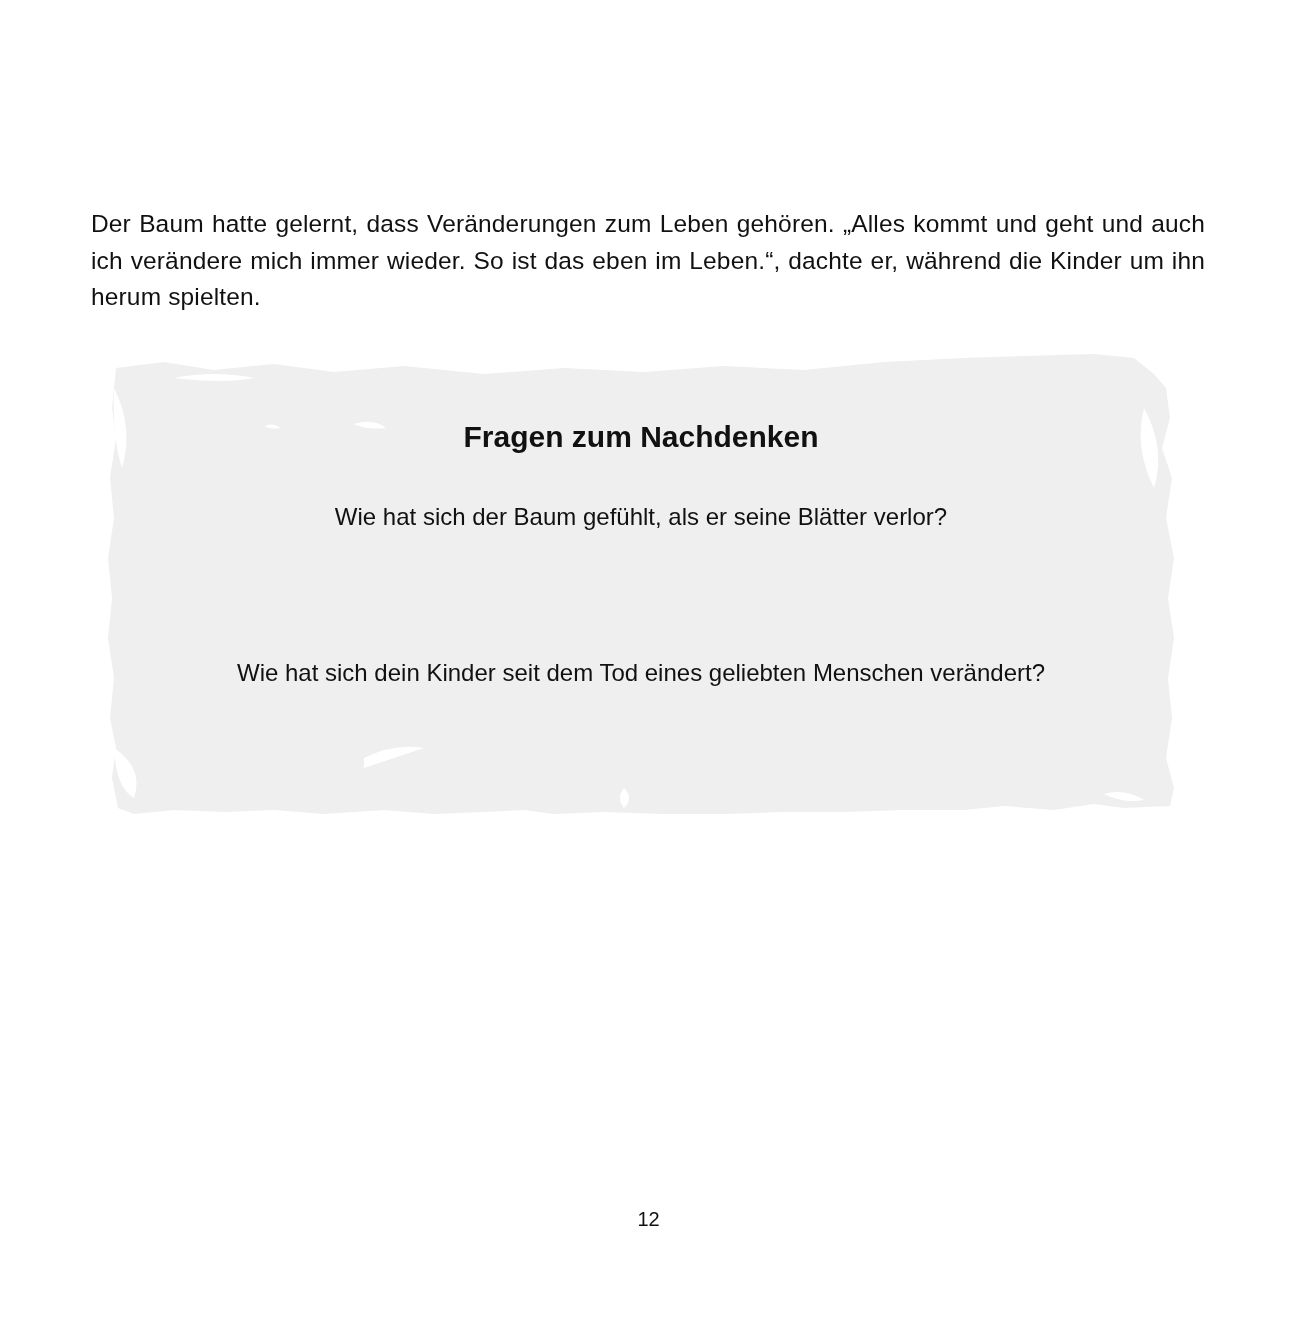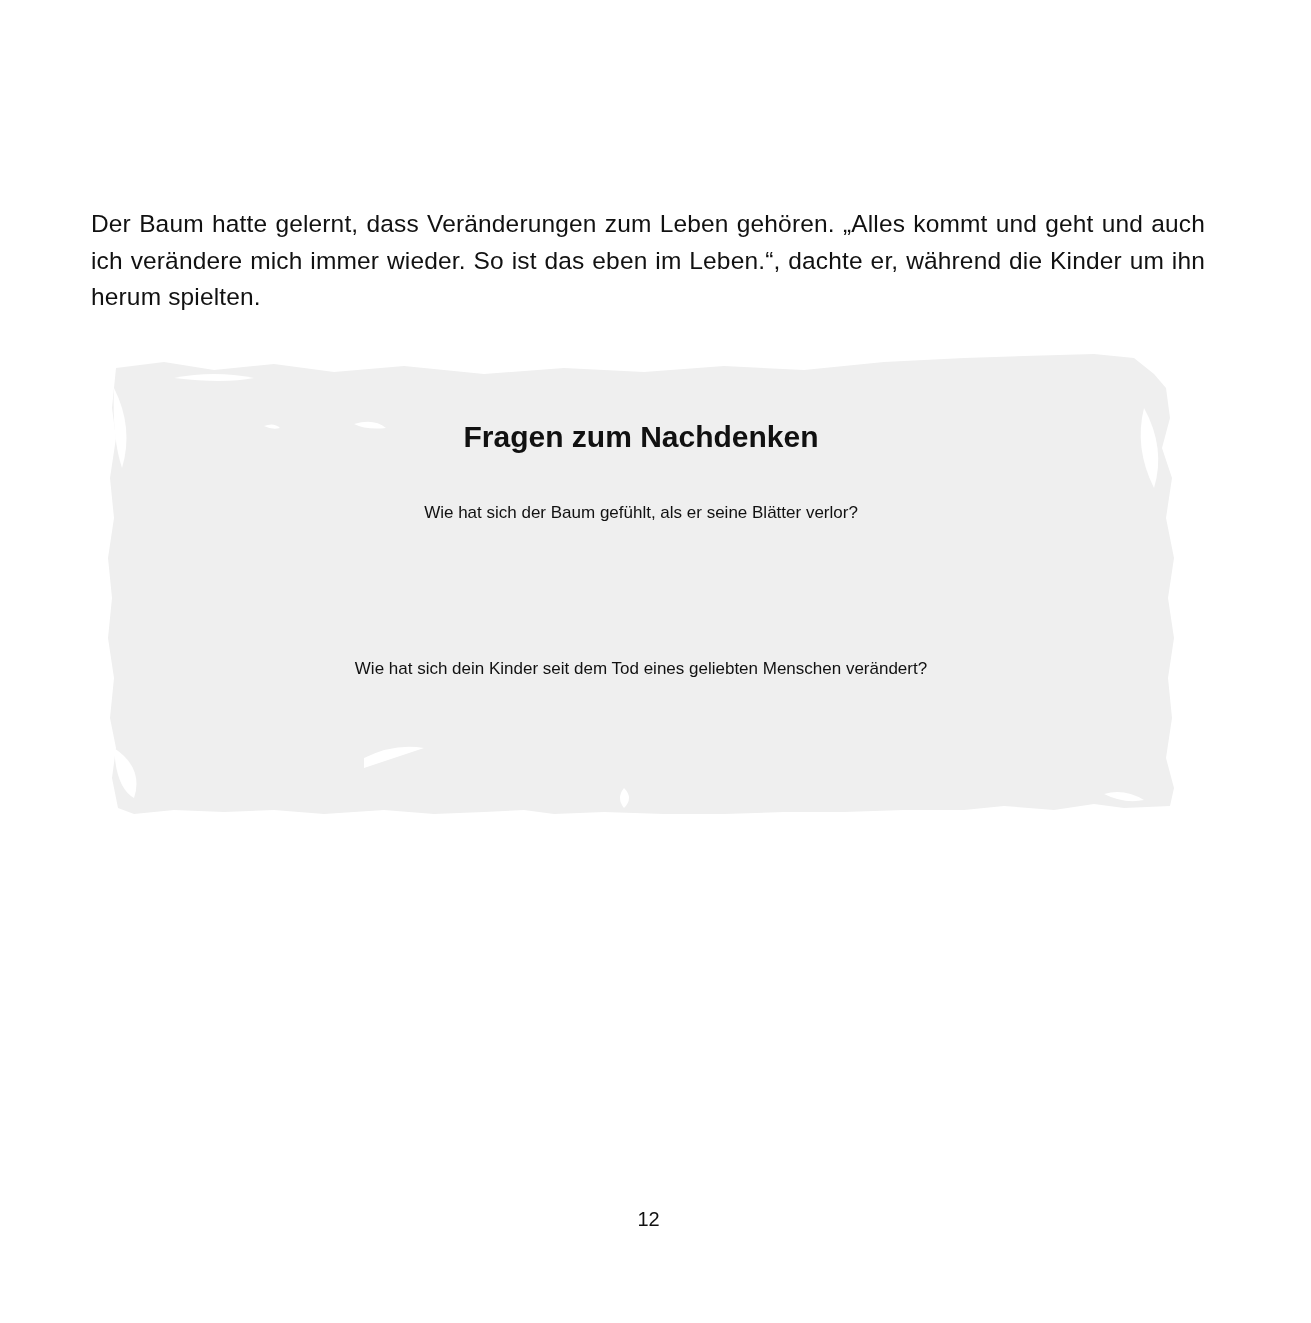--- a/index.html
+++ b/index.html
@@ -60,21 +60,21 @@
       top: 72px;
       font-size: 30px;
       font-weight: bold;
       margin: 0;
       color: #111111;
       text-align: center;
     }
     .question {
       position: absolute;
       left: 0; right: 0;
-      font-size: 17px;
+      font-size: 24px;
       margin: 0;
       color: #111111;
     }
     .q1 { top: 155px; }
     .q2 { top: 233px; }
     .q3 { top: 311px; }
 
     .page-number {
       position: absolute;
       left: 0;

